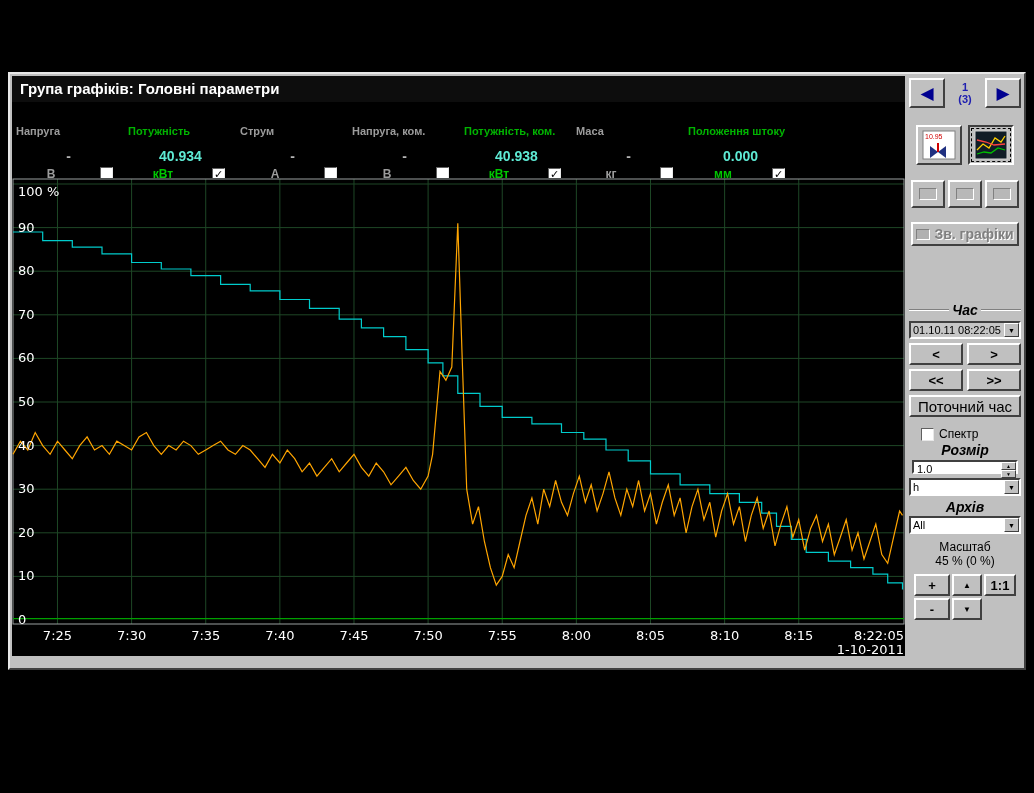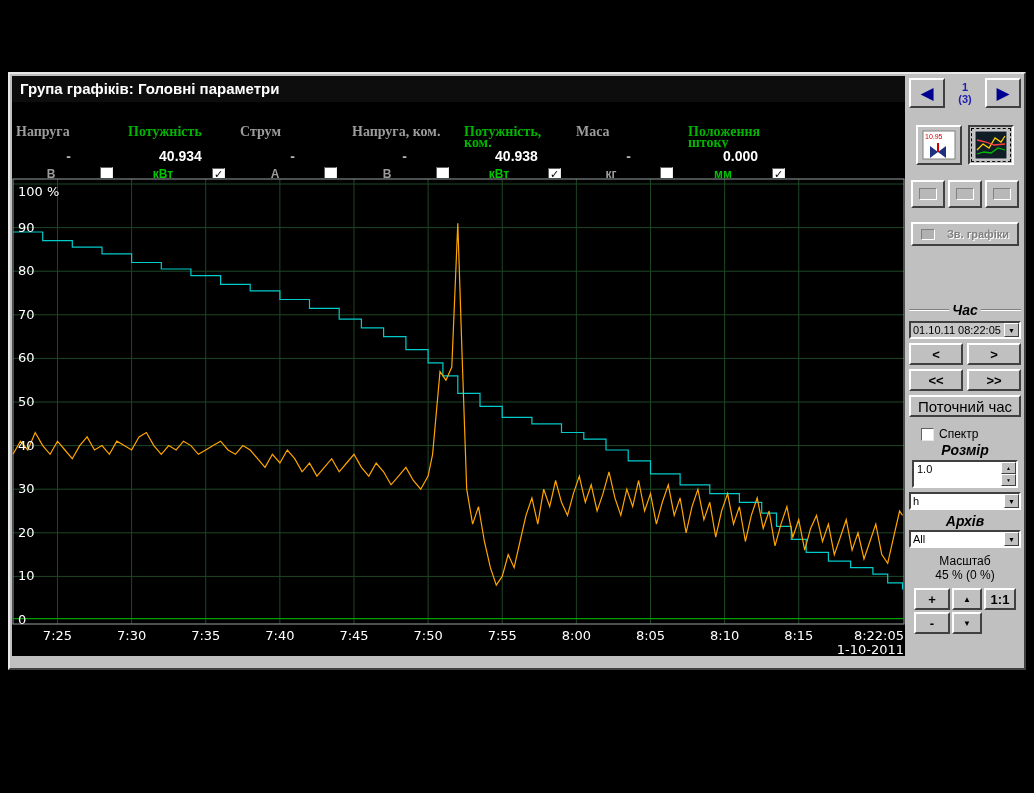--- a/index.html
+++ b/index.html
@@ -5,49 +5,49 @@
   *{margin:0;padding:0;box-sizing:border-box;}
   html,body{width:1034px;height:793px;background:#000;font-family:"Liberation Sans",sans-serif;overflow:hidden;}
   body{position:relative;}
   .app-window{position:absolute;left:8px;top:72px;width:1018px;height:598px;background:#c0c0c0;
     border:2px solid;border-color:#e8e8e8 #404040 #404040 #e8e8e8;display:flex;}
   .main-area{width:893px;height:580px;background:#000;margin:2px 0 12px 2px;display:flex;flex-direction:column;}
   .title-bar{height:26px;background:#0d0d0d;color:#fff;font-weight:bold;font-size:15px;line-height:26px;padding-left:8px;}
   
   .param-strip{height:76px;background:#000;display:flex;gap:1px;padding:24px 0 0 1px;}
   .pcell{width:111px;height:52px;padding:0 3px;}
-  .plabel{font-size:14px;line-height:11px;font-weight:bold;color:#9c9c9c;height:22px;overflow:hidden;font-family:Liberation Serif, serif;}
+  .plabel{font-size:11px;line-height:11px;font-weight:bold;color:#9c9c9c;height:22px;overflow:hidden;}
   .pvalue{font-size:14px;font-weight:bold;color:#b4b4b4;text-align:center;height:16px;line-height:16px;}
   .pbottom{display:flex;align-items:center;margin-top:0;}
   .puwrap{width:70px;text-align:center;}
   .punit{font-size:12px;font-weight:bold;color:#9c9c9c;}
   .punder{height:2px;margin-top:1px;background:transparent;}
   .pcheck{width:13px;height:13px;background:#fff;border:1px solid;border-color:#606060 #e8e8e8 #e8e8e8 #606060;
     margin-left:14px;font-size:11px;line-height:11px;color:#000;text-align:center;display:inline-block;}
   .pcell.active .plabel{color:#00b400;}
-  .pcell.active .pvalue{color:#ffffff;}
+  .pcell.active .pvalue{color:#5eead4;}
   .pcell.active .punit{color:#00c800;}
   
   .chart-wrap{flex:1;background:#000;}
   #chart-svg{display:block;}
   
   .sidebar{width:121px;padding:2px 4px;display:flex;flex-direction:column;align-items:center;}
   .btn{background:#c0c0c0;border:2px solid;border-color:#ffffff #404040 #404040 #ffffff;font-family:inherit;
     font-size:12px;color:#000;display:flex;align-items:center;justify-content:center;cursor:default;padding:0;}
   .nav-row{margin-top:2px;width:112px;display:flex;justify-content:space-between;align-items:center;}
   .nav-btn{width:36px;height:30px;}
   .arrow-glyph{color:#000090;font-size:17px;line-height:17px;}
   .page-ind{font-size:11px;line-height:12px;color:#2020b0;text-align:center;font-weight:bold;}
   .icons-row{margin-top:17px;display:flex;gap:6px;}
   .icon-btn{width:46px;height:40px;}
   .icon-btn.selected{border-color:#404040 #ffffff #ffffff #404040;outline:1px dashed #000;outline-offset:-4px;}
   .small-row{margin-top:15px;display:flex;gap:3px;}
   .small-btn{width:34px;height:28px;}
   .emboss-box{width:18px;height:12px;border:1px solid;border-color:#808080 #ffffff #ffffff #808080;background:#b8b8b8;}
-  .link-btn{margin-top:14px;width:108px;height:24px;gap:12px;color:#808080;font-size:11px;font-weight:bold;
+  .link-btn{margin-top:14px;width:108px;height:24px;gap:4px;color:#808080;font-size:14px;font-weight:bold;
     text-shadow:1px 1px 0 #ffffff;}
   .link-icon{width:14px;height:11px;border:1px solid;border-color:#808080 #ffffff #ffffff #808080;background:#b0b0b0;}
   .group-hdr{width:112px;display:flex;align-items:center;gap:3px;font-weight:bold;font-style:italic;
     font-size:14px;color:#000;justify-content:center;}
   .hdr-line{flex:1;height:2px;border-top:1px solid #808080;border-bottom:1px solid #ffffff;}
   .mt56{margin-top:56px;} .mt3{margin-top:3px;} .mt4{margin-top:4px;} .mt2{margin-top:1px;}
   .combo{width:112px;height:18px;background:#fff;border:2px solid;border-color:#404040 #ffffff #ffffff #404040;
     display:flex;align-items:stretch;}
   .combo.gray{background:#c6c6c6;}
   .combo-text{flex:1;font-size:11px;line-height:14px;padding-left:2px;white-space:nowrap;overflow:hidden;color:#000;}
@@ -55,21 +55,21 @@
     font-size:7px;display:flex;align-items:center;justify-content:center;color:#000;}
   .pair-row{margin-top:4px;width:112px;display:flex;justify-content:space-between;}
   .pair-row .btn{width:54px;height:22px;font-weight:bold;font-size:13px;}
   .wide-btn{margin-top:4px;width:112px;height:22px;font-size:15px;}
   .dt-display{margin-top:4px;width:112px;height:32px;background:#a9a9a9;border:2px solid;
     border-color:#404040 #ffffff #ffffff #404040;font-size:11px;font-weight:bold;text-align:center;
     line-height:14px;color:#000;padding-top:0;}
   .chk-row{margin-top:10px;width:112px;display:flex;align-items:center;gap:5px;padding-left:12px;font-size:12px;color:#000;}
   .chk-box{width:13px;height:13px;background:#fff;border:1px solid;border-color:#606060 #e8e8e8 #e8e8e8 #606060;
     font-size:11px;line-height:11px;text-align:center;}
-  .spinner{margin-top:2px;width:106px;height:28px;background:#fff;border:2px solid;
+  .spinner{margin-top:2px;width:106px;height:14px;background:#fff;border:2px solid;
     border-color:#404040 #ffffff #ffffff #404040;display:flex;}
   .spin-text{flex:1;font-size:11px;line-height:14px;padding-left:3px;color:#000;}
   .spin-btns{width:15px;display:flex;flex-direction:column;}
   .spin-up,.spin-down{flex:1;background:#c0c0c0;border:1px solid;border-color:#ffffff #404040 #404040 #ffffff;
     font-size:5px;display:flex;align-items:center;justify-content:center;color:#000;}
   .scale-label{margin-top:6px;font-size:12px;color:#000;text-align:center;width:112px;}
   .scale-value{font-size:12px;color:#000;text-align:center;width:112px;}
   .zoom-grid{margin-top:6px;display:grid;grid-template-columns:36px 30px 32px;grid-gap:2px;}
   .zoom-grid .btn{height:22px;font-weight:bold;font-size:13px;}
   .zoom-grid .tri{font-size:8px;}

